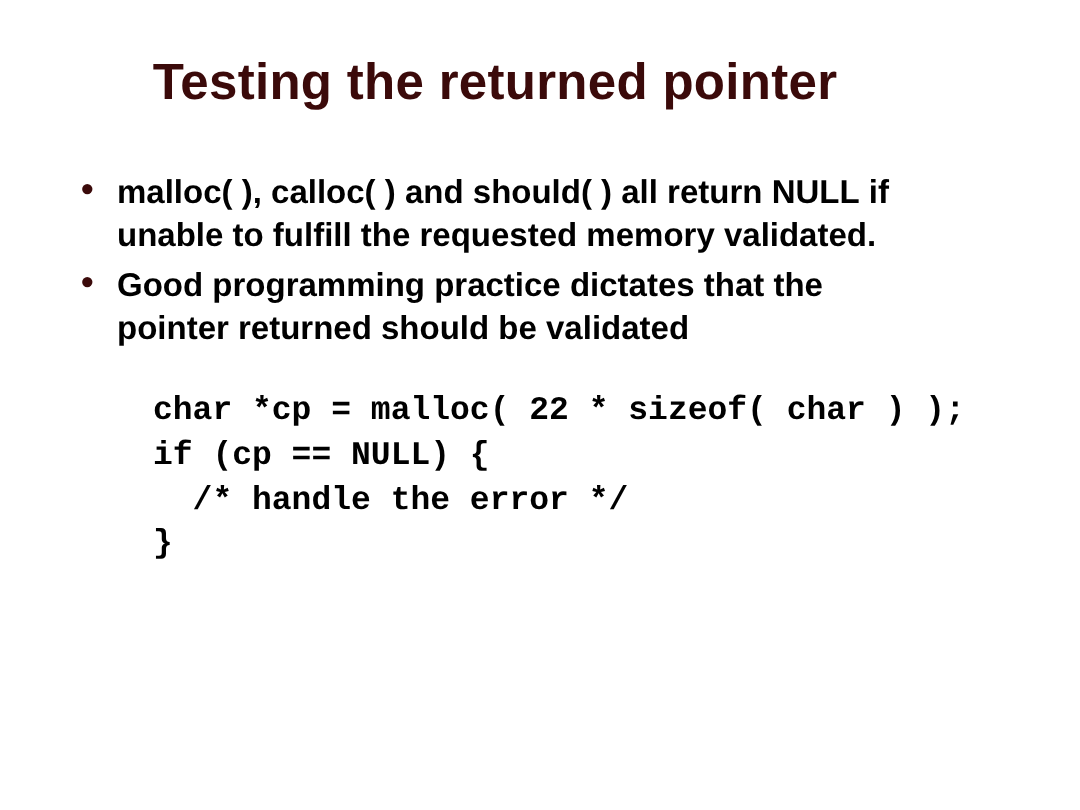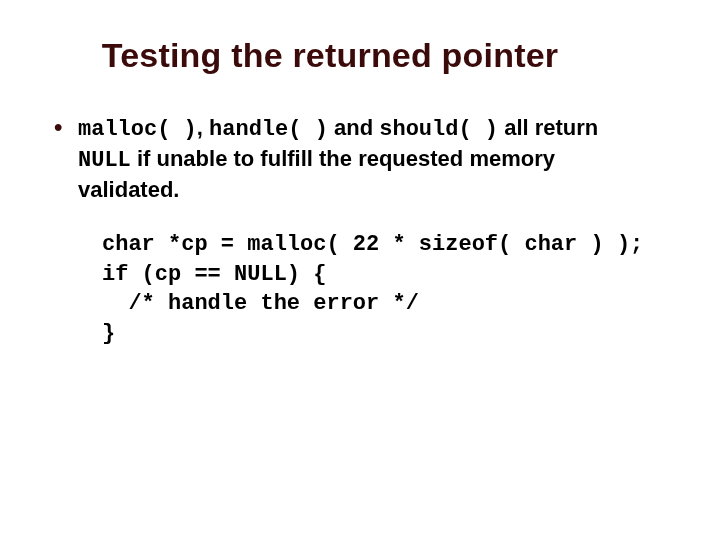--- a/index.html
+++ b/index.html
@@ -43,42 +43,45 @@
   ul.bullets > li::before {
     content: "•";
     position: absolute;
     left: 4px;
     top: 0;
     color: #3b0a0a;
     font-size: 24px;
     line-height: 1.2;
   }
   .code {
-    font-family: Liberation Mono, monospace;
+    font-family: Liberation Sans, sans-serif;
     font-weight: bold;
   }
   .codeblock {
     font-family: "Courier New", Courier, monospace;
     font-weight: bold;
     font-size: 22px;
     line-height: 1.35;
     white-space: pre;
     margin-left: 62px;
     color: #000000;
   }
 </style>
 </head>
 <body>
 <div class="slide">
 
   <h1 class="title">Testing the returned pointer</h1>
 
   <ul class="bullets">
     <li>
-      <span class="code">malloc( )</span><span>, </span><span class="code">handle( )</span><span> and </span><span class="code">should( )</span><span> all return </span><span class="code">NULL</span><span> if unable to fulfill the requested memory validated.</span>
+      <span class="code">malloc( )</span><span>, </span><span class="code">calloc( )</span><span> and </span><span class="code">should( )</span><span> all return </span><span class="code">NULL</span><span> if unable to fulfill the requested memory validated.</span>
+    </li>
+    <li>
+      <span>Good programming practice dictates that the pointer returned should be validated</span>
     </li>
   </ul>
 
   <div class="codeblock">char *cp = malloc( 22 * sizeof( char ) );
 if (cp == NULL) {
   /* handle the error */
 }</div>
 
 </div>
 

